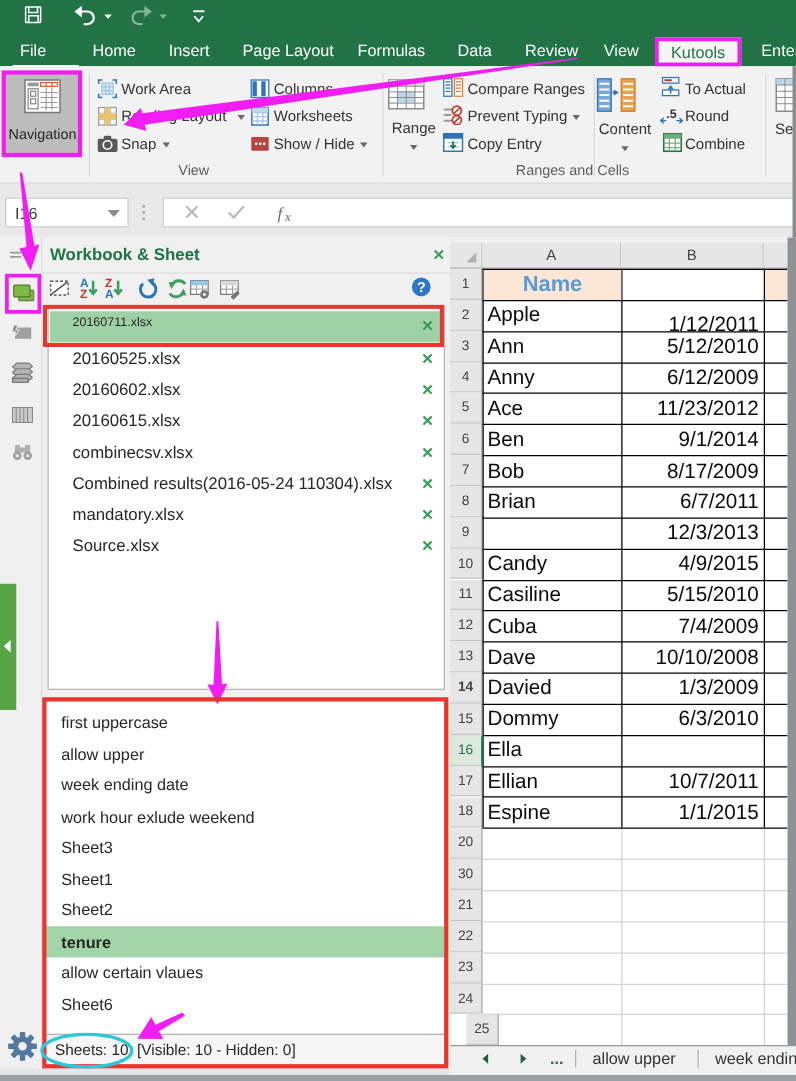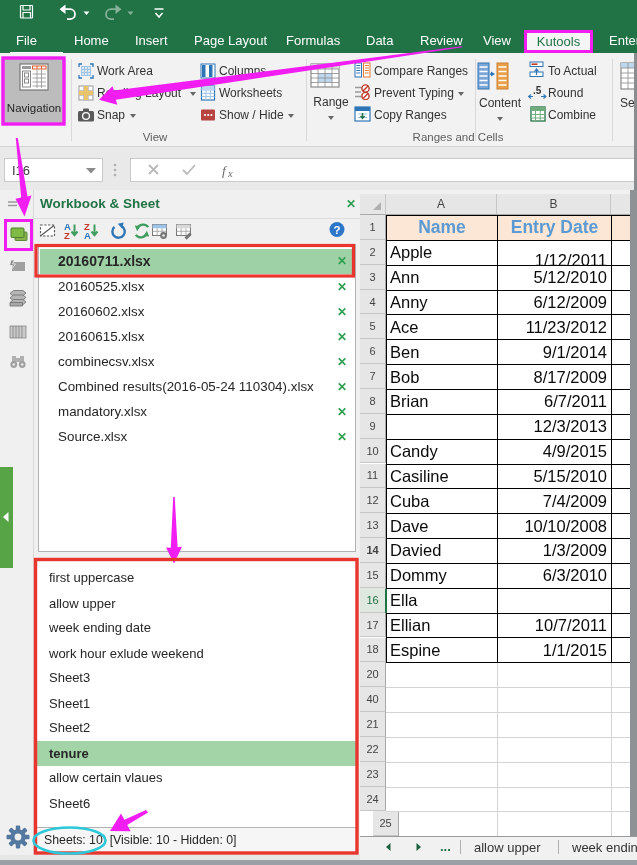--- a/index.html
+++ b/index.html
@@ -24,21 +24,21 @@
 #fxbox{position:absolute;left:130px;top:11px;width:507px;height:24px;background:#fff;border:1px solid #c9c9c9}
 
 #main{position:absolute;left:0;top:190px;width:637px;height:667px;background:#f0f0f0}
 #strip{position:absolute;left:0;top:0;width:34px;height:667px;background:#f0f0f0;border-right:1px solid #dadada}
 #pane{position:absolute;left:34px;top:0;width:326px;height:667px;background:#f0f0f0}
 #phead{position:absolute;left:6px;top:6px;font-size:13.5px;font-weight:bold;color:#217346}
 #wblist{position:absolute;left:4px;top:54px;width:318px;height:308px;background:#fff;border:1px solid #b2b2b2}
 .wrow{position:absolute;left:1px;width:315px;height:25px}
 .wrow.sel{background:#9fd1a6}
 .wtxt{position:absolute;left:18px;top:4px;font-size:13.4px;color:#262626}
-.wtxt.b{font-weight:bold;font-size:14px}
+.wtxt.b{font-weight:normal;font-size:10px}
 .xx{position:absolute;right:8px;top:5px;font-size:12px;font-weight:bold;color:#2f9e51}
 #shbox{position:absolute;left:3px;top:371px;width:319px;height:291px;background:#fff}
 .srow{position:absolute;left:0px;width:319px;height:25px}
 .srow.sel2{background:#a3d4a8}
 .stxt{position:absolute;left:12px;top:4.5px;font-size:13px;color:#262626}
 .stxt.b{font-weight:bold}
 #pstatus{position:absolute;left:3px;top:637px;width:319px;height:25px;background:#f6f6f6;border-top:1px solid #b2b2b2;font-size:12.3px;color:#262626;line-height:24px;padding-left:7px}
 
 #sheet{position:absolute;left:360px;top:0;width:277px;height:667px;background:#fff}
 .ch{position:absolute;top:4px;height:21px;background:#e6e6e6;border-right:1px solid #c6c6c6;border-bottom:1px solid #a8a8a8;font-size:12px;color:#444;text-align:center;line-height:21px}
@@ -194,21 +194,21 @@
     <path d="M9 14.5 l5 -5" stroke="#c0392b" stroke-width="1.4"></path>
   </svg>
   <div class="sbtn" style="left:374px;top:32px">Prevent Typing<span class="dd"></span></div>
 
   <svg width="17" height="16" class="abs" style="left:354px;top:53px">
     <rect x="1" y="1" width="15" height="14" fill="#fff" stroke="#2e75b6" stroke-width="1.2"></rect>
     <rect x="1" y="1" width="15" height="4" fill="#2e75b6"></rect>
     <path d="M4 8 h9 M4 11.5 h9" stroke="#9dc3e6" stroke-width="1"></path>
     <path d="M8.5 7 v5 M6.5 10 l2 2.5 2 -2.5" stroke="#217346" stroke-width="1.4" fill="none"></path>
   </svg>
-  <div class="sbtn" style="left:374px;top:54px">Copy Ranges</div>
+  <div class="sbtn" style="left:374px;top:54px">Copy Entry</div>
 
   <div class="bigbtn" style="left:475px;top:9px;width:50px">
     <svg width="36" height="28">
       <g>
         <rect x="3" y="1" width="11" height="26" fill="#7da6d8" stroke="#2e75b6"></rect>
         <path d="M4.5 5 h8 M4.5 9.5 h8 M4.5 14 h8 M4.5 18.5 h8 M4.5 23 h8" stroke="#fff" stroke-width="1.6"></path>
         <rect x="22" y="1" width="11" height="26" fill="#e8a04d" stroke="#d07f2a"></rect>
         <path d="M23.5 5 h8 M23.5 9.5 h8 M23.5 14 h8 M23.5 18.5 h8 M23.5 23 h8" stroke="#fff" stroke-width="1.6"></path>
         <path d="M15 12 h3 M17 12 l-0 0" stroke="#2e75b6" stroke-width="1.6"></path>
         <path d="M16 9.5 l4 2.5 -4 2.5 z" fill="#2e75b6"></path>
@@ -461,21 +461,21 @@
 <div class="rh" style="top:438.6px;height:24.85px;">10</div>
 <div class="rh" style="top:463.5px;height:24.85px;">11</div>
 <div class="rh" style="top:488.4px;height:24.85px;">12</div>
 <div class="rh" style="top:513.2px;height:24.85px;">13</div>
 <div class="rh" style="top:538.0px;height:24.85px;font-weight:bold;">14</div>
 <div class="rh" style="top:562.9px;height:24.85px;">15</div>
 <div class="rh" style="top:587.8px;height:24.85px;background:#dfe8df;color:#1e7145;">16</div>
 <div class="rh" style="top:612.6px;height:24.85px;">17</div>
 <div class="rh" style="top:637.5px;height:24.85px;">18</div>
 <div class="rh" style="top:662.3px;height:24.85px;">20</div>
-<div class="rh" style="top:687.2px;height:24.85px;">40</div>
+<div class="rh" style="top:687.2px;height:24.85px;">30</div>
 <div class="rh" style="top:712.0px;height:24.85px;">21</div>
 <div class="rh" style="top:736.9px;height:24.85px;">22</div>
 <div class="rh" style="top:761.7px;height:24.85px;">23</div>
 <div class="rh" style="top:786.6px;height:24.85px;">24</div>
 <div class="rh" style="top:811.4px;height:24.85px;margin-left:13px;">25</div>
 <div class="gl-h" style="top:687.1px"></div>
 <div class="gl-h" style="top:712.0px"></div>
 <div class="gl-h" style="top:736.9px"></div>
 <div class="gl-h" style="top:761.7px"></div>
 <div class="gl-h" style="top:786.6px"></div>
@@ -499,21 +499,20 @@
 <div class="tb-h" style="top:538px"></div>
 <div class="tb-h" style="top:563px"></div>
 <div class="tb-h" style="top:588px"></div>
 <div class="tb-h" style="top:613px"></div>
 <div class="tb-h" style="top:637px"></div>
 <div class="tb-h" style="top:662px"></div>
 <div class="tb-v" style="left:386px;top:215.0px;height:447.3px"></div>
 <div class="tb-v" style="left:497px;top:215.0px;height:447.3px"></div>
 <div class="tb-v" style="left:611px;top:215.0px;height:447.3px"></div>
 <div class="cell hdr1" style="left:387px;top:216.0px;width:110px;height:23.85px">Name</div>
-<div class="cell hdr1" style="left:498px;top:216.0px;width:113px;height:23.85px">Entry Date</div>
 <div class="cell nm" style="left:390px;top:240.8px;width:105px;height:23.85px">Apple</div>
 <div class="cell dt" style="left:499px;top:249px;width:108px;height:23.85px">1/12/2011</div>
 <div class="cell nm" style="left:390px;top:265.7px;width:105px;height:23.85px">Ann</div>
 <div class="cell dt" style="left:499px;top:265.7px;width:108px;height:23.85px">5/12/2010</div>
 <div class="cell nm" style="left:390px;top:290.6px;width:105px;height:23.85px">Anny</div>
 <div class="cell dt" style="left:499px;top:290.6px;width:108px;height:23.85px">6/12/2009</div>
 <div class="cell nm" style="left:390px;top:315.4px;width:105px;height:23.85px">Ace</div>
 <div class="cell dt" style="left:499px;top:315.4px;width:108px;height:23.85px">11/23/2012</div>
 <div class="cell nm" style="left:390px;top:340.2px;width:105px;height:23.85px">Ben</div>
 <div class="cell dt" style="left:499px;top:340.2px;width:108px;height:23.85px">9/1/2014</div>

